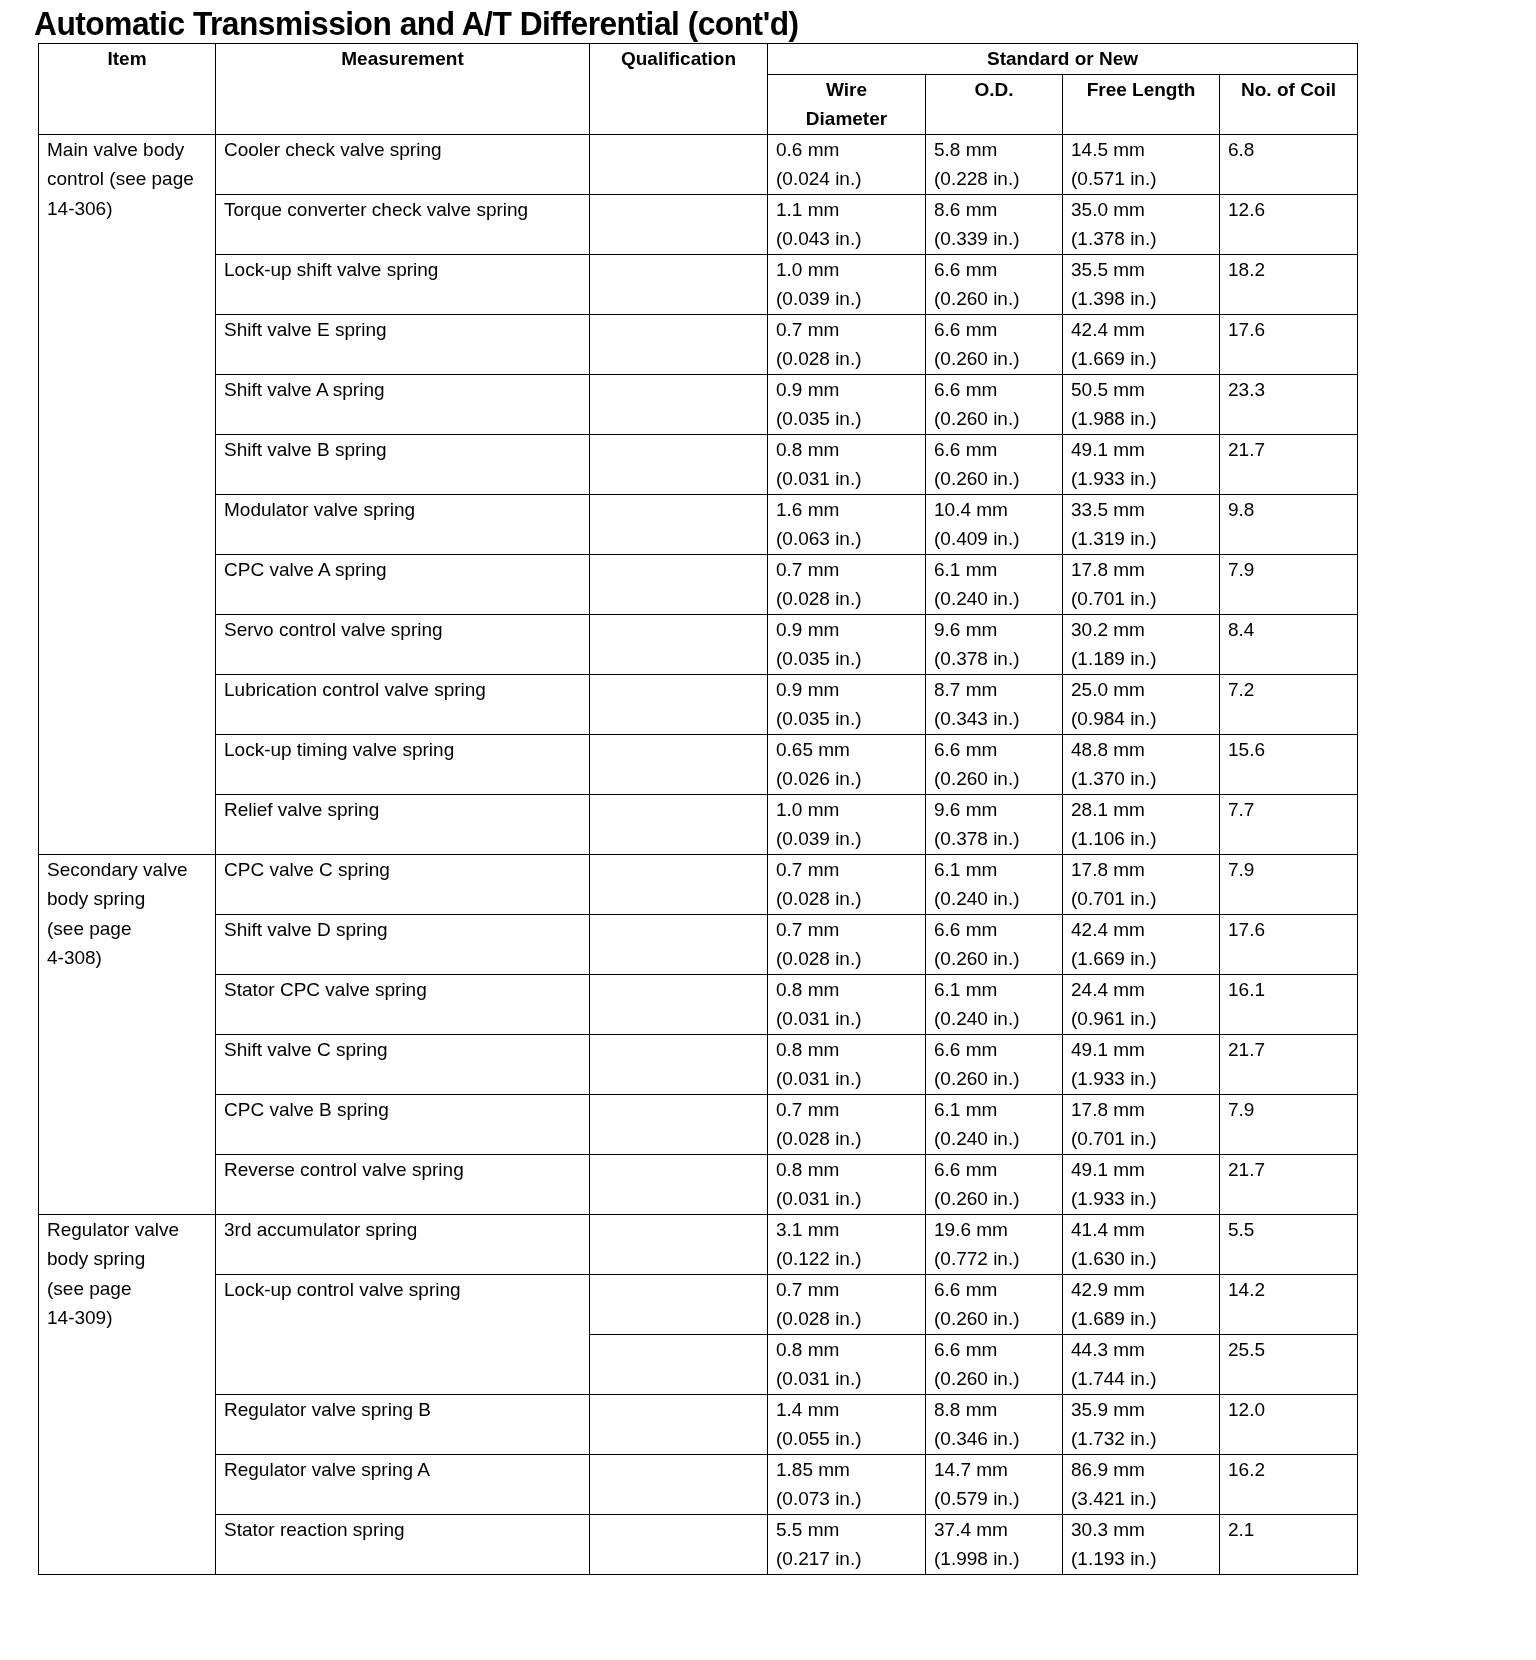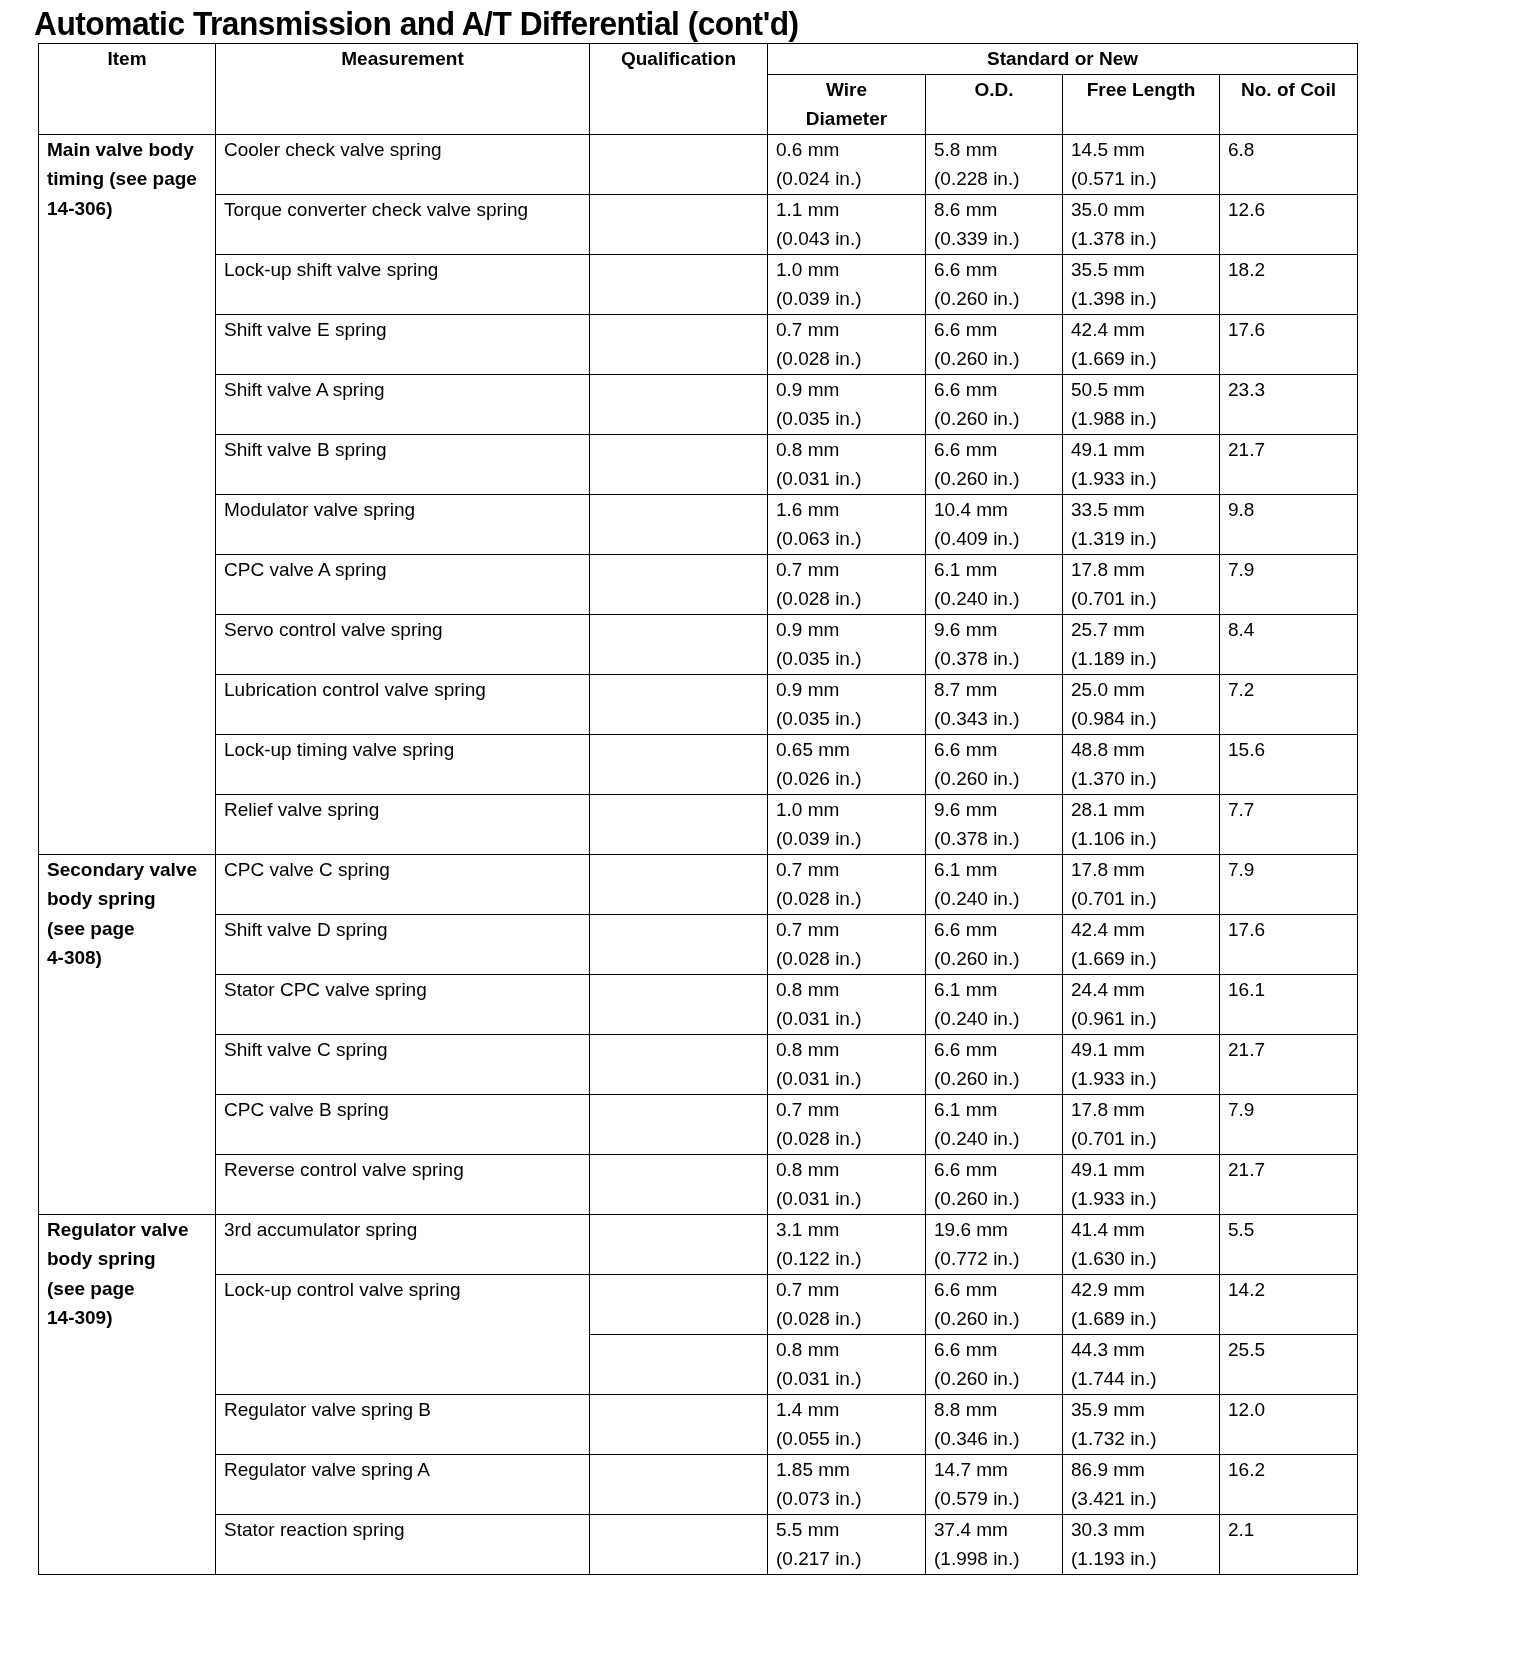--- a/index.html
+++ b/index.html
@@ -18,21 +18,21 @@
   table.spec th, table.spec td {
     border: 1.5px solid #000;
     vertical-align: top;
     font-size: 19px;
     line-height: 29.5px;
   }
   table.spec th {
     font-weight: bold; text-align: center; height: 28px; padding: 0 16px;
   }
   table.spec td { padding: 0 8px; height: 59px; }
-  td.item { padding-left: 10px; font-weight: bold; }
+  td.item { padding-left: 10px; }
   td.meas { padding-left: 9px; }
   .line { display: block; white-space: nowrap; }
   .thead-top th { border-bottom: 1.5px solid #000; }
 </style>
 </head>
 <body>
 
 <div class="title">Automatic Transmission and A/T Differential (cont'd)</div>
 
 <table class="spec">
@@ -56,21 +56,21 @@
       <th>Wire Diameter</th>
       <th>O.D.</th>
       <th>Free Length</th>
       <th>No. of Coil</th>
     </tr>
   </thead>
   <tbody id="tbody">
       <tr>
         <td class="item" rowspan="12">
           <span class="line">Main valve body</span>
-          <span class="line">timing (see page</span>
+          <span class="line">control (see page</span>
           <span class="line">14-306)</span>
         </td>
         <td class="meas">
           <span class="line">Cooler check valve spring</span>
         </td>
         <td></td>
         <td>
           <span class="line">0.6 mm</span>
           <span class="line">(0.024 in.)</span>
         </td>
@@ -224,21 +224,21 @@
         <td></td>
         <td>
           <span class="line">0.9 mm</span>
           <span class="line">(0.035 in.)</span>
         </td>
         <td>
           <span class="line">9.6 mm</span>
           <span class="line">(0.378 in.)</span>
         </td>
         <td>
-          <span class="line">25.7 mm</span>
+          <span class="line">30.2 mm</span>
           <span class="line">(1.189 in.)</span>
         </td>
         <td>8.4</td>
       </tr>
       <tr>
         <td class="meas">
           <span class="line">Lubrication control valve spring</span>
         </td>
         <td></td>
         <td>

